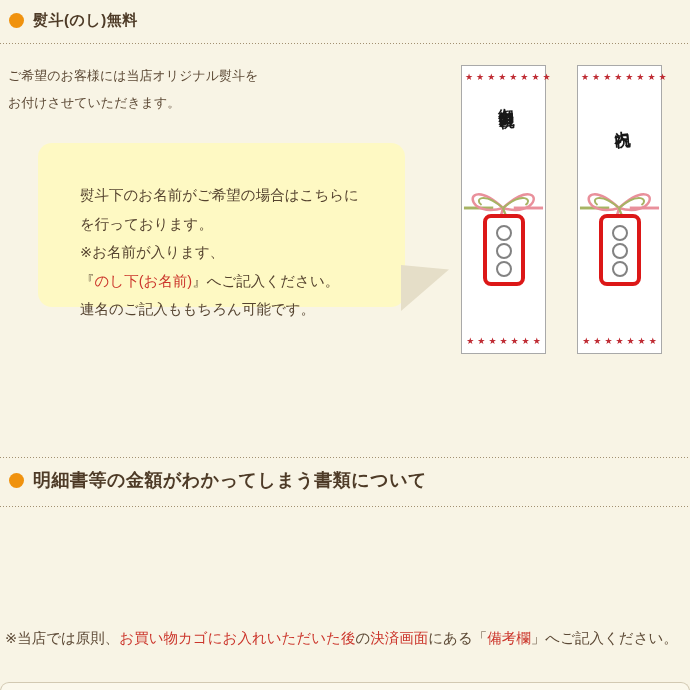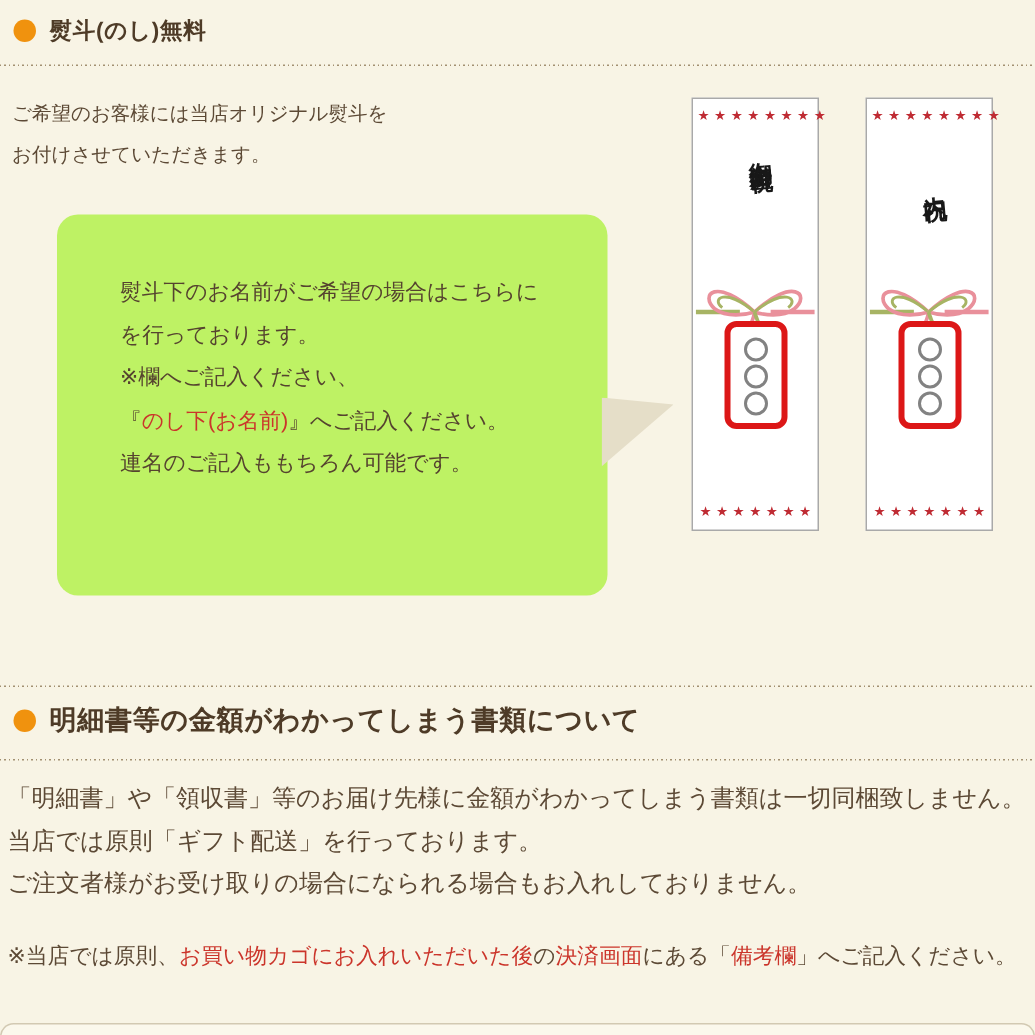--- a/index.html
+++ b/index.html
@@ -30,22 +30,22 @@
     background-size:100% 1px; background-repeat:no-repeat;
   }
   .dot1 { top:43px; } .dot2 { top:457px; } .dot3 { top:506px; }
 
   
   .intro { position:absolute; left:8px; top:62px; font-size:13px; line-height:27px; }
 
   
   .bubble {
     position:absolute; left:38px; top:143px;
-    width:367px; height:254px;
-    background:#bef264; border-radius:14px;
+    width:367px; height:164px;
+    background:#fef9c3; border-radius:14px;
   }
   .bubble-body {
     padding:38px 0 0 42px;
     font-size:14.5px; line-height:28.5px; color:#55432f;
   }
   .bubble-tail {
     position:absolute; left:363px; top:122px;
     width:48px; height:46px; background:#e5dec8;
     clip-path:polygon(0 0, 100% 10%, 0 100%);
   }
@@ -112,21 +112,21 @@
 
   <div class="intro">
     <div>ご希望のお客様には当店オリジナル熨斗を</div>
     <div>お付けさせていただきます。</div>
   </div>
 
   <div class="bubble">
     <div class="bubble-body">
       <div>熨斗下のお名前がご希望の場合はこちらに</div>
       <div>を行っております。</div>
-      <div>※欄へご記入ください、</div>
+      <div>※お名前が入ります、</div>
       <div><span>『</span><span class="red-text">のし下(お名前)</span><span>』へご記入ください。</span></div>
       <div>連名のご記入ももちろん可能です。</div>
     </div>
   </div>
   <div class="bubble-tail" style="left:401px; top:265px; position:absolute;"></div>
 
   <div class="noshi noshi-1">
     <div class="stars stars-top">★★★★★★★★</div>
     <div class="noshi-title title-1">御出産御祝</div>
     <svg class="bow" viewBox="0 0 85 52">
@@ -168,24 +168,19 @@
     <div class="stars stars-bottom">★★★★★★★</div>
   </div>
 
   <div class="dot-line dot2"></div>
   <div class="sec-heading sec2-heading">
     <span class="bullet"></span>
     <h2>明細書等の金額がわかってしまう書類について</h2>
   </div>
   <div class="dot-line dot3"></div>
 
-  <div class="doc-body">
-    <div>「明細書」や「領収書」等のお届け先様に金額がわかってしまう書類は一切同梱致しません。</div>
-    <div>当店では原則「ギフト配送」を行っております。</div>
-    <div>ご注文者様がお受け取りの場合になられる場合もお入れしておりません。</div>
-  </div>
 
   <div class="doc-note">
     <span>※当店では原則、</span><span class="red-text">お買い物カゴにお入れいただいた後</span><span>の</span><span class="red-text">決済画面</span><span>にある「</span><span class="red-text">備考欄</span><span>」へご記入ください。</span>
   </div>
 
   <div class="next-box-edge"></div>
 </div>
 
 </body></html>

